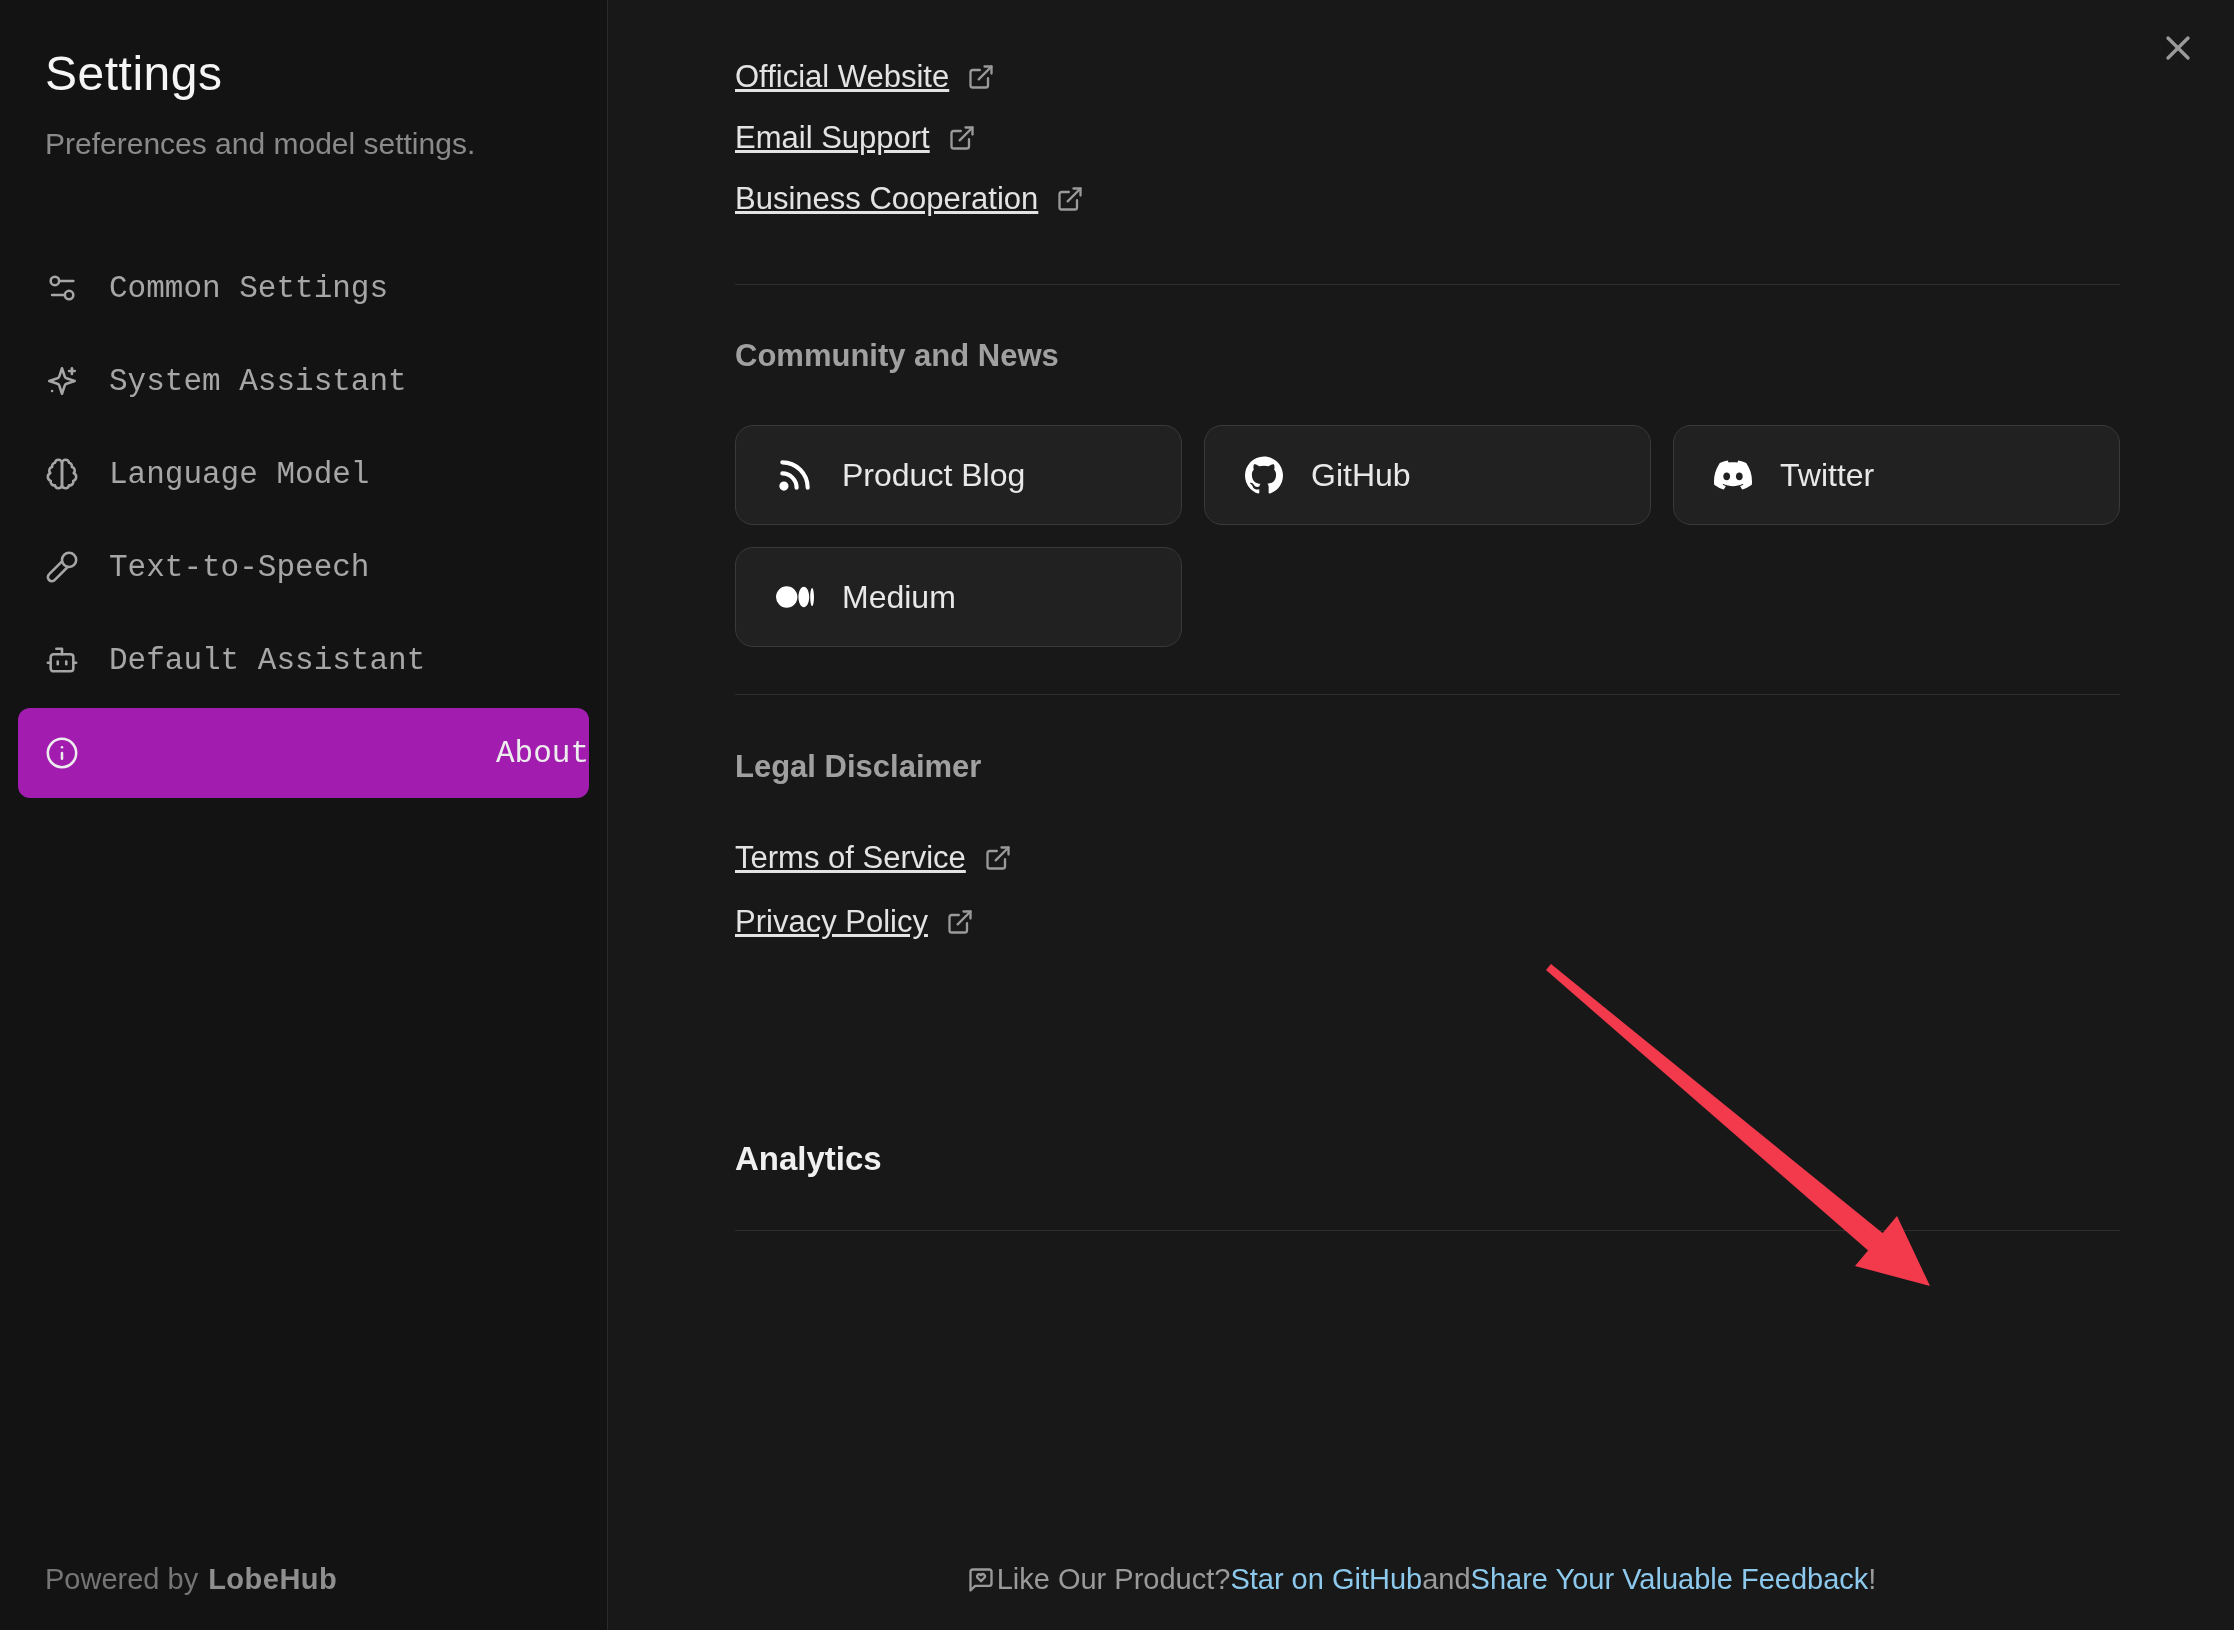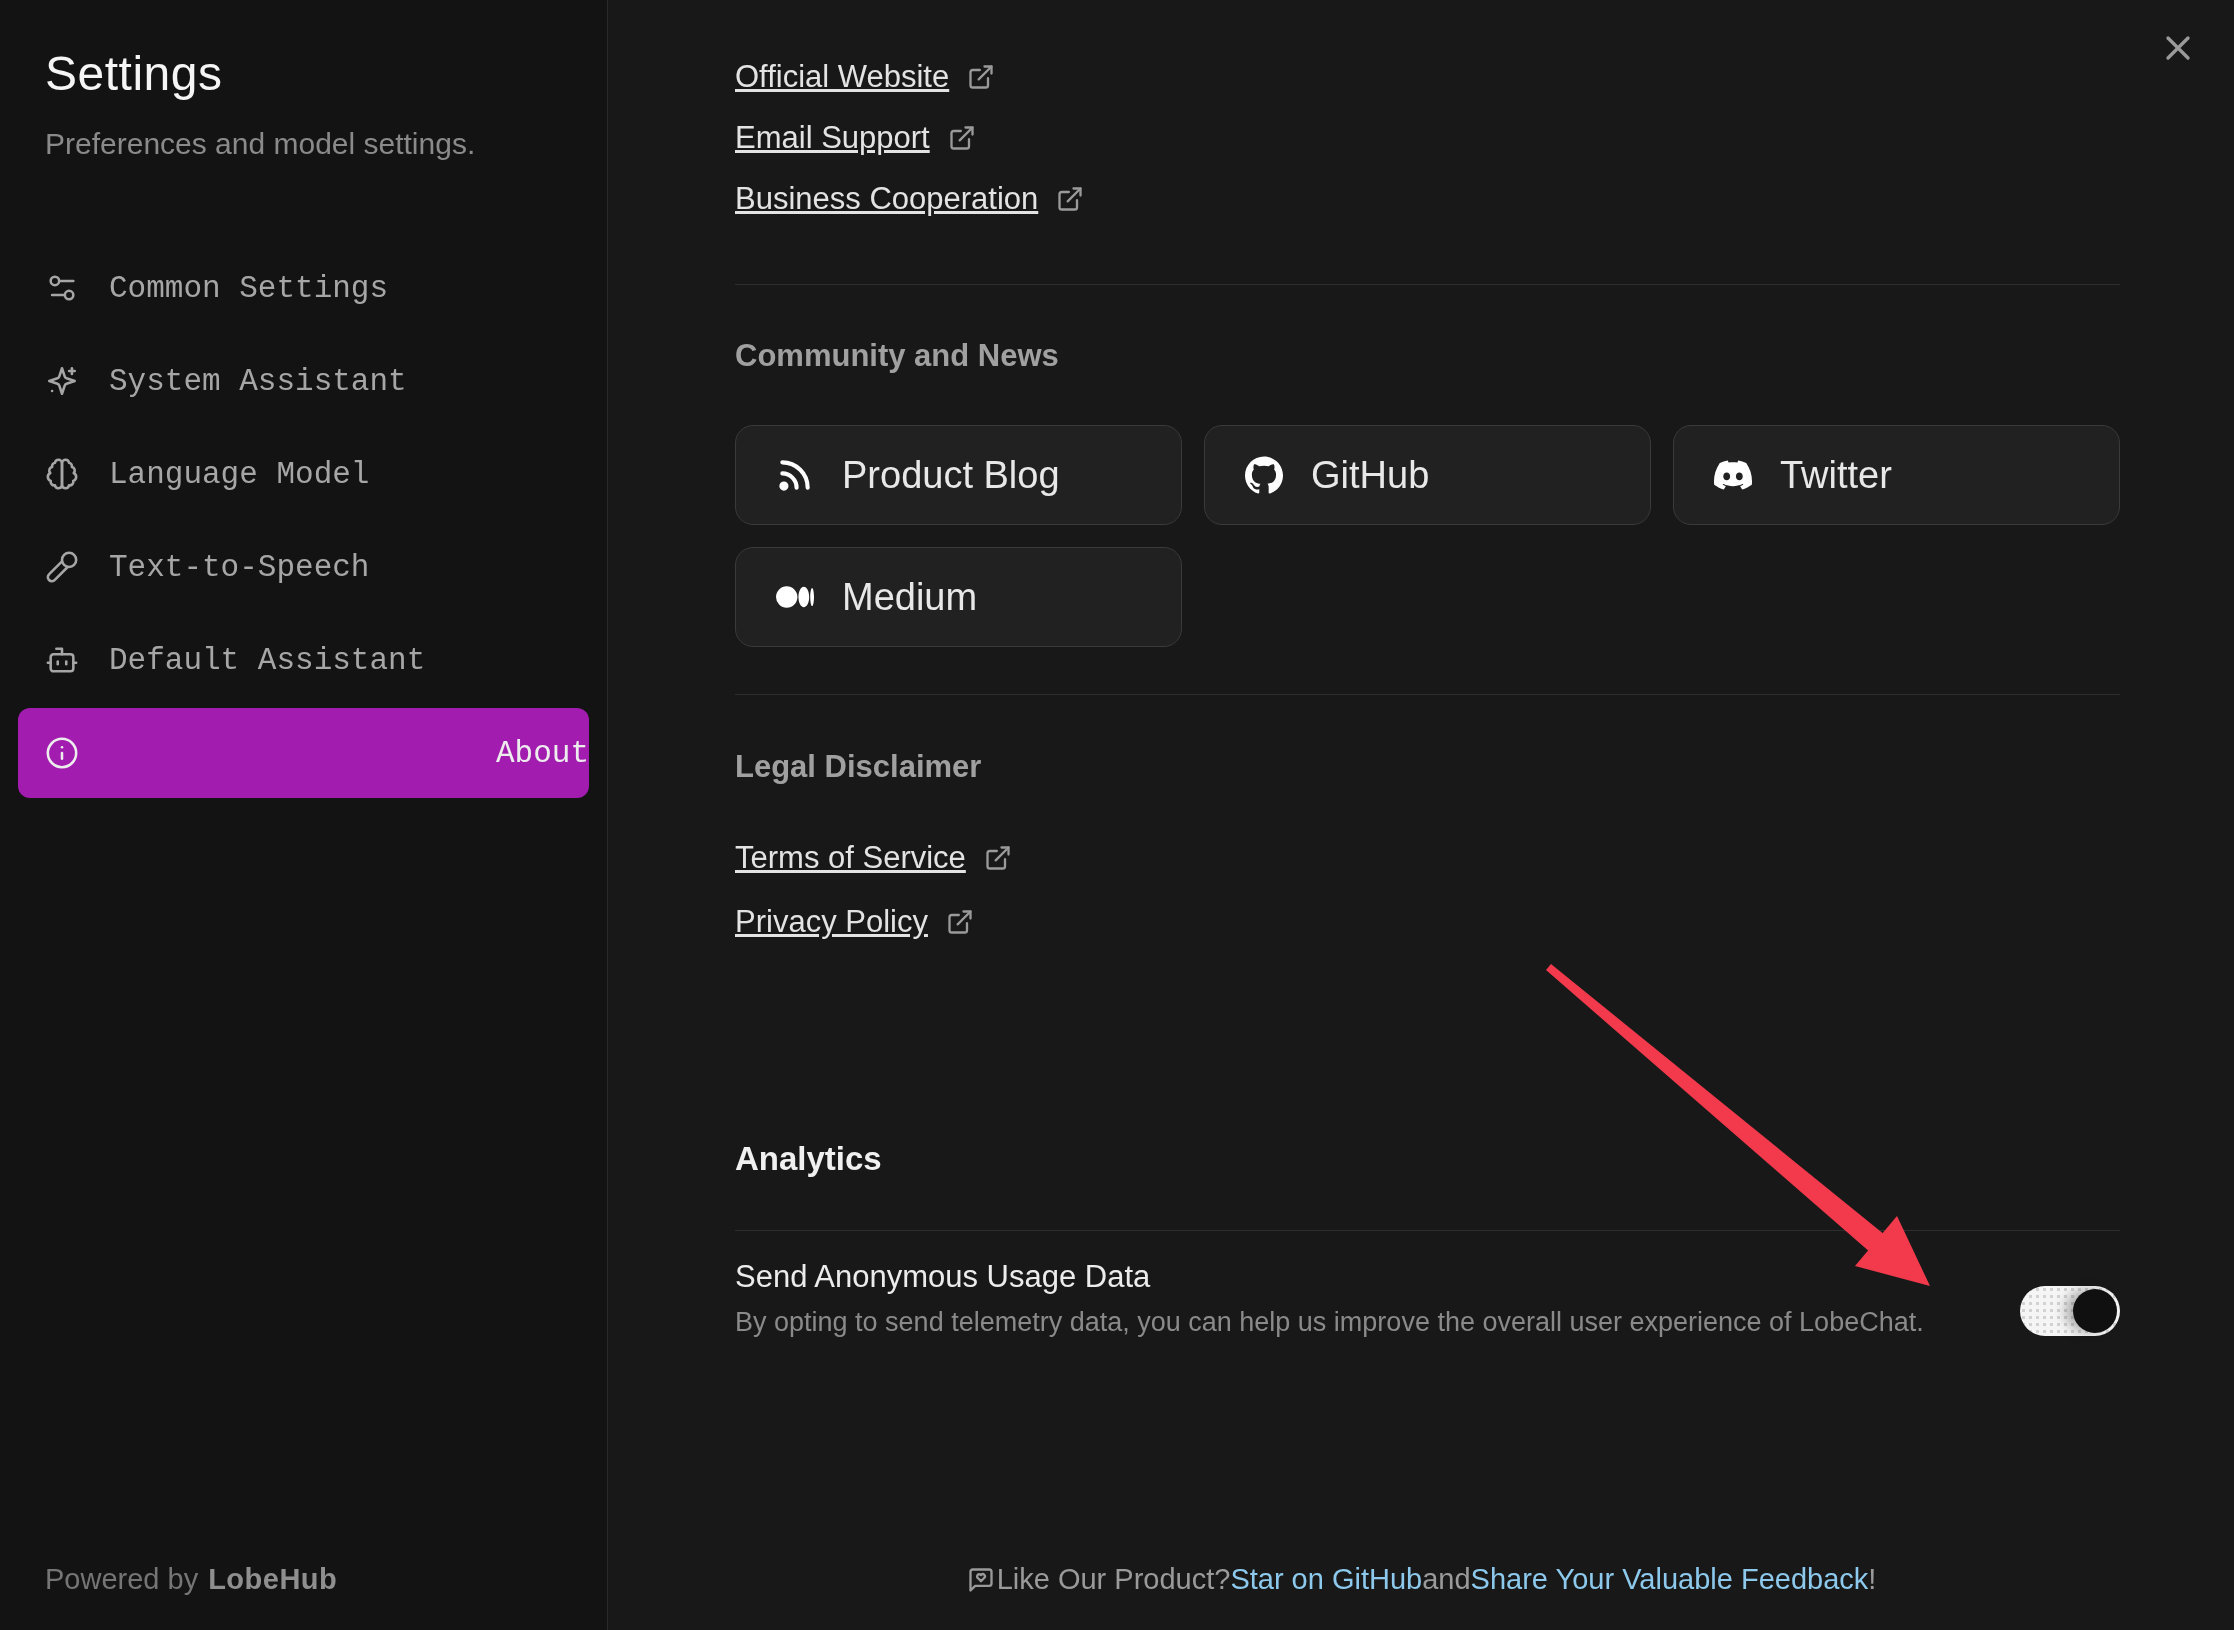--- a/index.html
+++ b/index.html
@@ -45,21 +45,21 @@
   .link-row.tall { height:64px; }
   .link-row .ltext { font-size:31px; color:#e3e3e3;text-decoration:underline; }
   .link-row .ext { width:28px; height:28px; color:#9a9a9a; }
 
   .btn-grid { margin-top:50px; display:grid; grid-template-columns:repeat(3,447px); gap:22px; }
   .soc-btn {
     height:100px; border-radius:18px; background:#212121; border:1px solid #3a3a3a;
     display:flex; align-items:center; gap:28px; padding-left:40px; cursor:pointer;
   }
   .soc-btn .bicon { width:38px; height:38px; color:#fff; flex:0 0 38px; }
-  .soc-btn .blabel { font-size:38px; color:#e8e8e8;text-align:center; }
+  .soc-btn .blabel { font-size:32px; color:#e8e8e8;text-align:center; }
 
   .mt-div1 { margin-top:55px; }
   .mt-head1 { margin-top:52px; }
   .mt-div2 { margin-top:47px; }
   .mt-head2 { margin-top:53px; }
   .legal-list { margin-top:40px; }
   .mt-head3 { margin-top:186px; }
   .mt-div3 { margin-top:52px; }
 
   .setting-row { margin-top:26px; display:flex; justify-content:space-between; }
@@ -238,29 +238,20 @@
             <path d="M15 3h6v6"></path>
             <path d="M10 14 21 3"></path>
             <path d="M18 13v6a2 2 0 0 1-2 2H5a2 2 0 0 1-2-2V8a2 2 0 0 1 2-2h6"></path>
           </svg>
       </div>
     </div>
 
     <div class="group-heading bright mt-head3">Analytics</div>
     <div class="divider mt-div3"></div>
 
-    <div class="setting-row">
-      <div>
-        <div class="setting-label">Send Anonymous Usage Data</div>
-        <div class="setting-desc">By opting to send telemetry data, you can help us improve the overall user experience of LobeChat.</div>
-      </div>
-      <div class="toggle" role="switch" aria-checked="true">
-        <div class="knob"></div>
-      </div>
-    </div>
   </div>
 
   <div class="main-footer">
     <svg class="ficon" viewBox="0 0 24 24" fill="none" stroke="currentColor" stroke-width="2" stroke-linecap="round" stroke-linejoin="round">
         <path d="M21 15a2 2 0 0 1-2 2H7l-4 4V5a2 2 0 0 1 2-2h14a2 2 0 0 1 2 2z"></path>
         <path d="M14.8 7.5a1.84 1.84 0 0 0-2.6 0l-.2.3-.3-.3a1.84 1.84 0 1 0-2.4 2.8L12 13l2.7-2.7c.9-.9.8-2.1.1-2.8"></path>
       </svg>
     <span>Like Our Product?</span>
     <span class="flink">Star on GitHub</span>
     <span>and</span>

